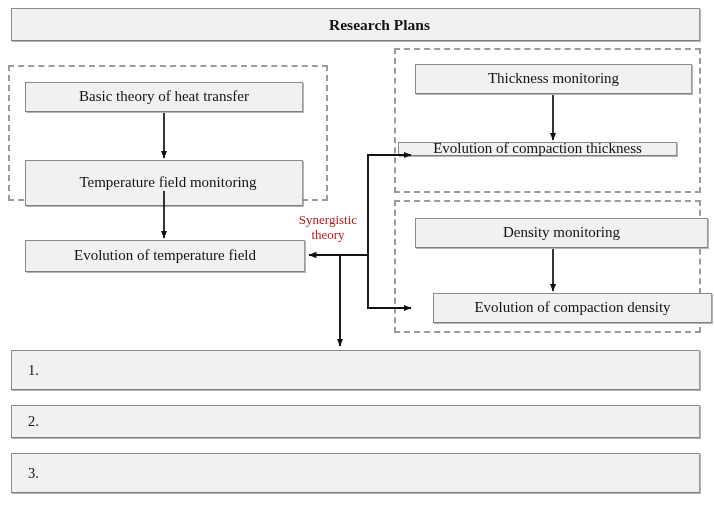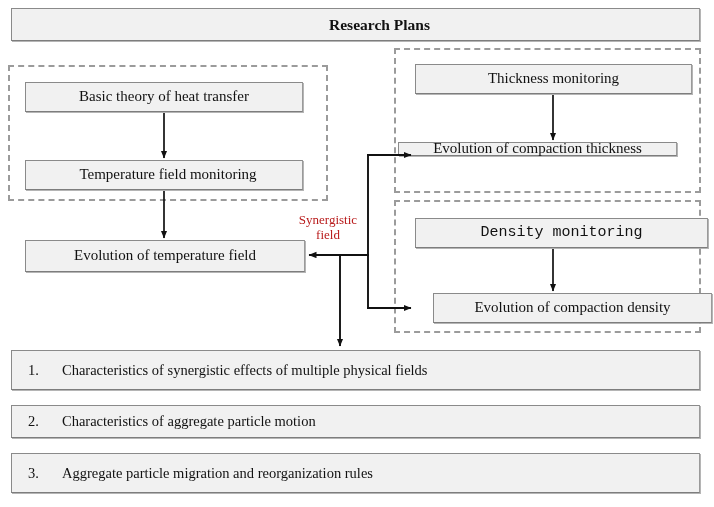--- a/index.html
+++ b/index.html
@@ -76,29 +76,29 @@
   <div class="box title-box" style="left:11px; top:8px; width:689px; height:33px;">Research Plans</div>
 
   <div class="dashed" style="left:8px; top:65px; width:320px; height:136px;"></div>
 
   <div class="dashed" style="left:394px; top:48px; width:307px; height:145px;"></div>
 
   <div class="dashed" style="left:394px; top:200px; width:307px; height:133px;"></div>
 
   <div class="box" style="left:25px; top:82px; width:278px; height:30px;">Basic theory of heat transfer</div>
 
-  <div class="box" style="left:25px; top:160px; width:278px; height:30px;padding-left:8px;">Temperature field monitoring</div>
+  <div class="box" style="left:25px; top:160px; width:278px; height:46px;padding-left:8px;">Temperature field monitoring</div>
 
   <div class="box" style="left:25px; top:240px; width:280px; height:32px;">Evolution of temperature field</div>
 
   <div class="box" style="left:415px; top:64px; width:277px; height:30px;">Thickness monitoring</div>
 
   <div class="box" style="left:398px; top:142px; width:279px; height:14px;">Evolution of compaction thickness</div>
 
-  <div class="box" style="left:415px; top:218px; width:293px; height:30px;font-family:Liberation Mono, monospace;">Density monitoring</div>
+  <div class="box" style="left:415px; top:218px; width:293px; height:30px;">Density monitoring</div>
 
   <div class="box" style="left:413px; top:293px; width:279px; height:30px;margin-left:20px;">Evolution of compaction density</div>
 
   <svg class="conn" style="left:0; top:0;" width="714" height="507">
     <defs>
       <marker id="ah" markerWidth="9" markerHeight="9" refX="7.5" refY="3.2" orient="auto" markerUnits="userSpaceOnUse">
         <path d="M0,0 L8,3.2 L0,6.4 z" fill="#111111"></path>
       </marker>
     </defs>
 
@@ -116,31 +116,28 @@
 
     <line x1="367" y1="308" x2="411" y2="308" stroke="#111111" stroke-width="1.9" marker-end="url(#ah)"></line>
 
     <line x1="369" y1="255" x2="309" y2="255" stroke="#111111" stroke-width="1.9" marker-end="url(#ah)"></line>
 
     <line x1="340" y1="255" x2="340" y2="346" stroke="#111111" stroke-width="1.9" marker-end="url(#ah)"></line>
   </svg>
 
   <div class="edge-label" style="left:288px; top:213px; width:80px;">
     <div>Synergistic</div>
-    <div>field</div>
+    <div>theory</div>
   </div>
 
   <div class="box list-box" style="left:11px; top:350px; width:689px; height:40px;">
     <span class="list-num">1.</span>
-    <span>Characteristics of synergistic effects of multiple physical fields</span>
   </div>
 
   <div class="box list-box" style="left:11px; top:405px; width:689px; height:33px;">
     <span class="list-num">2.</span>
-    <span>Characteristics of aggregate particle motion</span>
   </div>
 
   <div class="box list-box" style="left:11px; top:453px; width:689px; height:40px;">
     <span class="list-num">3.</span>
-    <span>Aggregate particle migration and reorganization rules</span>
   </div>
 
 </div>
 
 </body></html>

